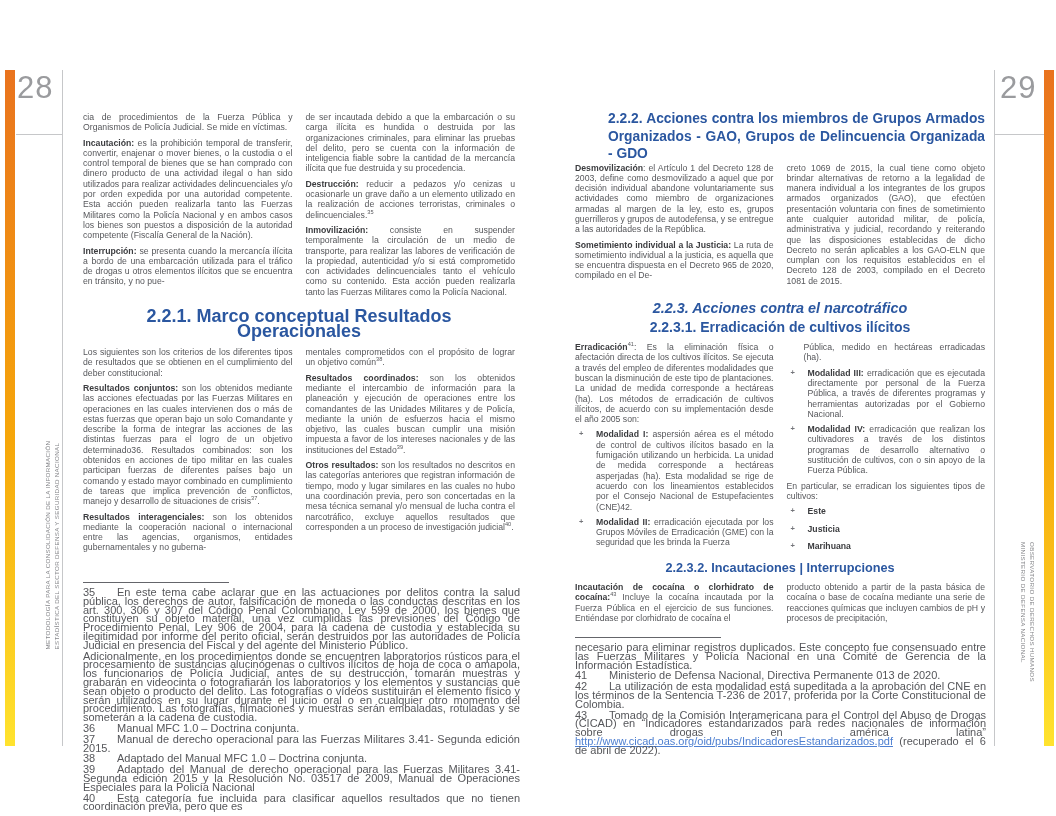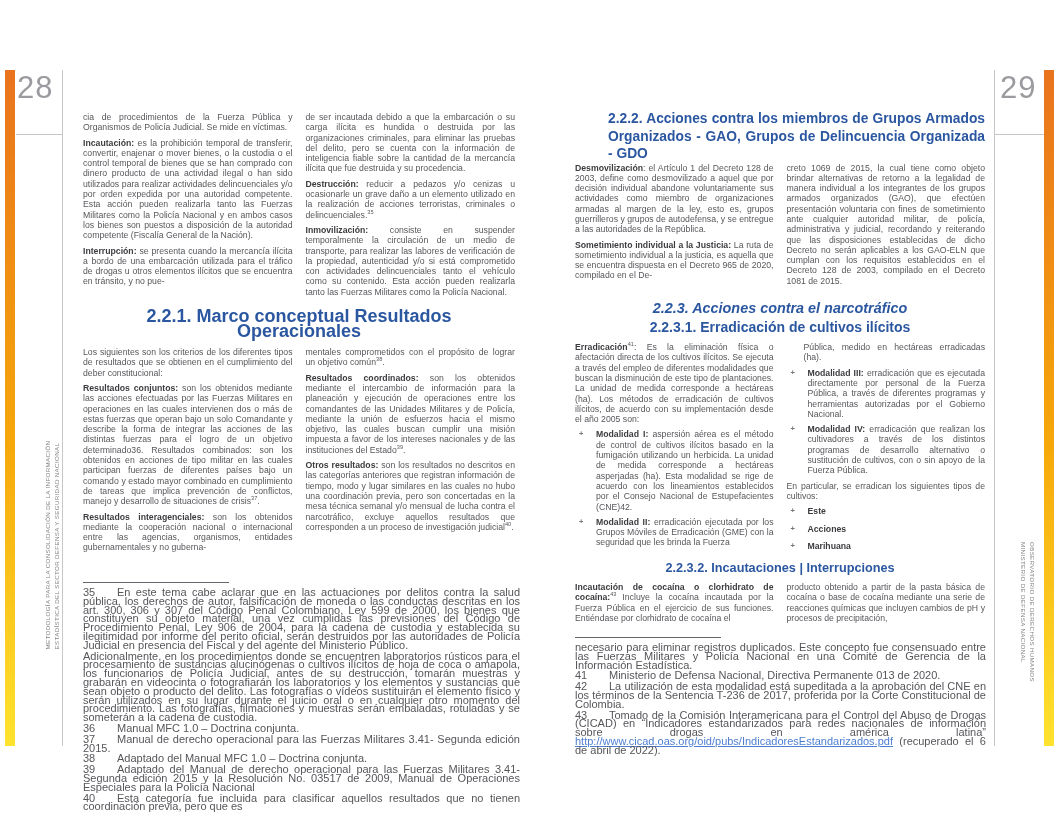--- a/index.html
+++ b/index.html
@@ -155,21 +155,21 @@
           <span class="bullet-marker">+</span>
           <span class="bullet-body"><b>Modalidad IV:</b> erradicación que realizan los cultivadores a través de los distintos programas de desarrollo alternativo o sustitución de cultivos, con o sin apoyo de la Fuerza Pública.</span>
         </div>
         <p class="para">En particular, se erradican los siguientes tipos de cultivos:</p>
         <div class="bullet crop-bullet">
           <span class="bullet-marker">+</span>
           <span class="bullet-body"><b>Este</b></span>
         </div>
         <div class="bullet crop-bullet">
           <span class="bullet-marker">+</span>
-          <span class="bullet-body"><b>Acciones</b></span>
+          <span class="bullet-body"><b>Justicia</b></span>
         </div>
         <div class="bullet crop-bullet">
           <span class="bullet-marker">+</span>
           <span class="bullet-body"><b>Marihuana</b></span>
         </div>
       </div>
     </div>
 
     <h4 class="h-center h2232">2.2.3.2.  Incautaciones | Interrupciones</h4>
 

